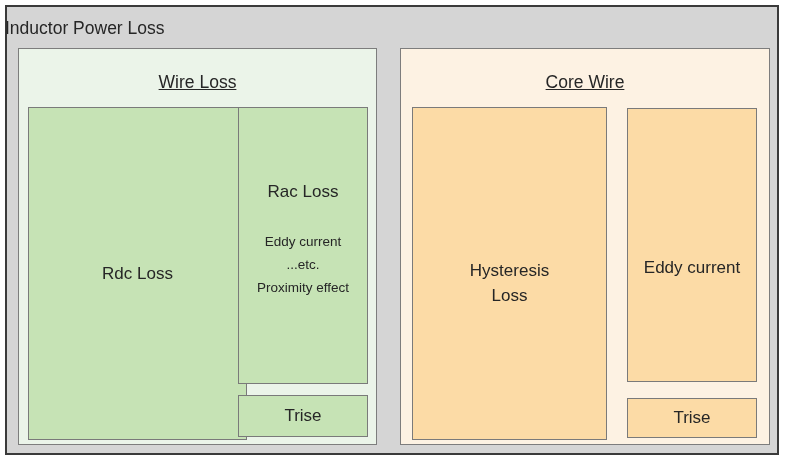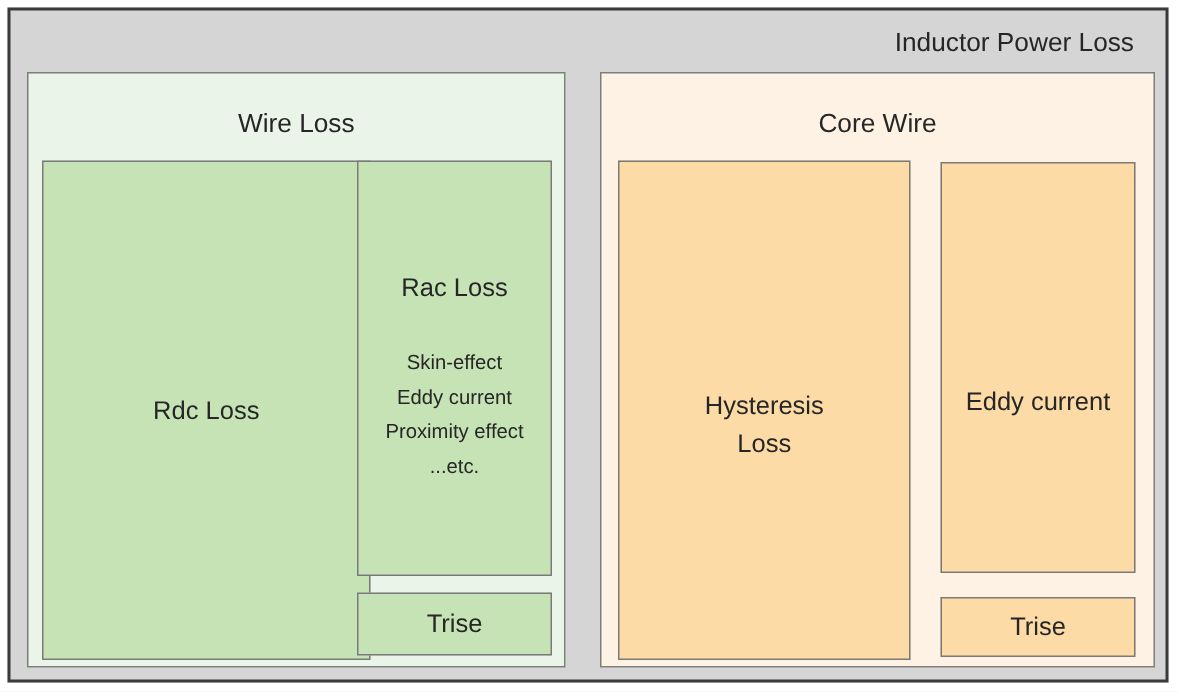--- a/index.html
+++ b/index.html
@@ -21,24 +21,23 @@
   
   .outer-box {
     left: 5px; top: 5px;
     width: 774px; height: 450px;
     background: #d5d5d5;
     border: 2px solid #3a3a3a;
   }
   .diagram-title {
     left: 5px; top: 16px;
     width: 704px;
-    text-align: right;
+    text-align: left;
     font-size: 17.5px;
     line-height: 24px;
-    margin-left: 47px;
   }
 
   
   .group {
     border: 1px solid #7d7d7d;
   }
   .group-wire {
     left: 18px; top: 48px;
     width: 359px; height: 397px;
     background: #ebf4e9;
@@ -47,20 +46,21 @@
     left: 400px; top: 48px;
     width: 370px; height: 397px;
     background: #fdf2e3;
   }
   .group-title {
     display: block;
     margin-top: 21px;
     text-align: center;
     font-size: 17.5px;
     line-height: 24px;
+    text-decoration: underline;
   }
 
   
   .box {
     border: 1px solid #7a7a7a;
     display: flex;
     align-items: center;
     justify-content: center;
     text-align: center;
     font-size: 17px;
@@ -100,24 +100,23 @@
     <span class="group-title">Wire Loss</span>
   </div>
 
   <div class="abs box box-green box-rdc">
     <span>Rdc Loss</span>
   </div>
 
   <div class="abs box box-green box-rac">
     <span class="rac-title">Rac Loss</span>
     <span class="rac-details">
-      <span>Skin-effect</span>
       <span>Eddy current</span>
+      <span>...etc.</span>
       <span>Proximity effect</span>
-      <span>...etc.</span>
     </span>
   </div>
 
   <div class="abs box box-green box-trise-wire">
     <span>Trise</span>
   </div>
 
   <div class="abs group group-core">
     <span class="group-title">Core Wire</span>
   </div>

